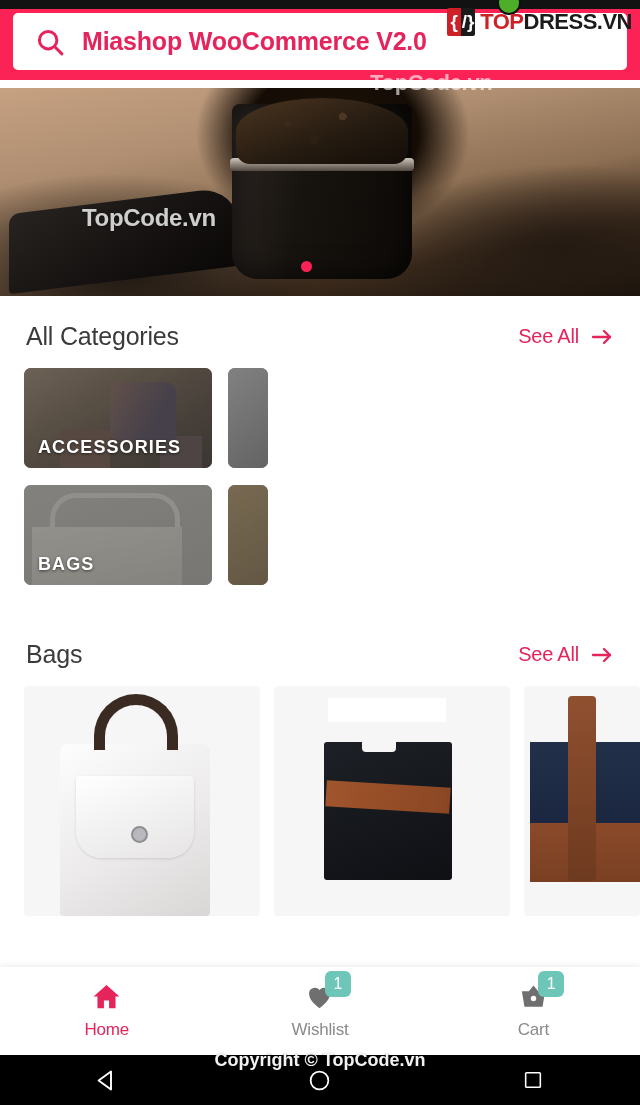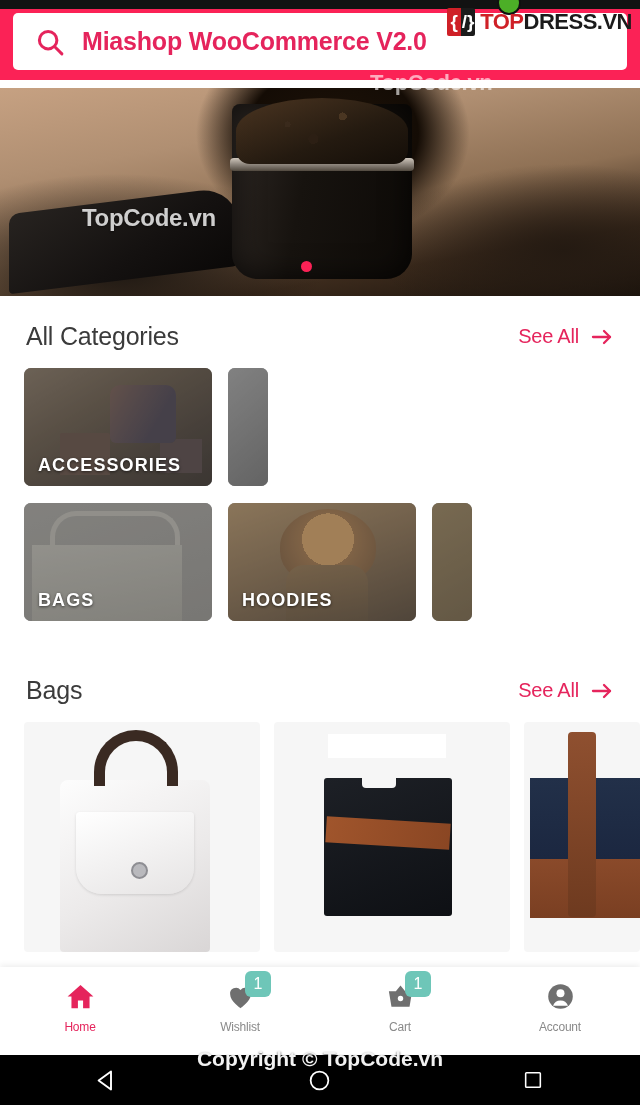--- a/index.html
+++ b/index.html
@@ -113,21 +113,21 @@
     padding: 0 26px;
   }
   .section-title { font-size: 25px; color: #3b3b3b; font-weight: normal; letter-spacing:-.2px; }
   .see-all { display: flex; align-items: center; gap: 11px; cursor: pointer; }
   .see-all-label { font-size: 20px; color: #e5245c; letter-spacing: -.2px; }
   .see-all-arrow { color: #e5245c; display:flex; }
 
   
   .cat-row { display: flex; gap: 16px; padding: 0 24px; margin-top: 17px; }
   .cat-tile {
-    position: relative; width: 188px; height: 118px; flex: 0 0 188px;
+    position: relative; width: 188px; height: 100px; flex: 0 0 188px;
     border-radius: 7px; overflow: hidden; background: #8b8b8b;
   }
   .cat-tile.partial { flex: 0 0 40px; width: 40px; }
   .cat-img { position: absolute; inset: 0; }
   .cat-shade { position: absolute; inset: 0; background: rgba(110,110,110,.38); }
   .cat-label {
     position: absolute; left: 14px; bottom: 10px; color: #fff; font-size: 18px;
     font-weight: bold; letter-spacing: 1.1px; text-shadow: 0 1px 3px rgba(0,0,0,.6);
   }
   
@@ -248,38 +248,38 @@
   .bottom-nav {
     position: absolute; left: 0; bottom: 50px; width: 640px; height: 88px;
     background: #ffffff; display: flex; align-items: flex-start; padding-top: 12px;
     box-shadow: 0 -2px 6px rgba(0,0,0,.07); z-index: 25;
   }
   .nav-item {
     flex: 1; display: flex; flex-direction: column; align-items: center; gap: 7px;
     position: relative; cursor: pointer;
   }
   .nav-icon { position: relative; width: 34px; height: 34px; display:flex; align-items:center; justify-content:center; }
-  .nav-label { font-size: 12px; color: #8a8a8a; letter-spacing: -.2px; }
+  .nav-label { font-size: 17px; color: #8a8a8a; letter-spacing: -.2px; }
   .nav-item.active .nav-label { color: #e5245c; }
   .nav-badge {
     position: absolute; left: 22px; top: -8px; min-width: 26px; height: 26px;
     background: #6ec6b8; color: #fff; border-radius: 6px; font-size: 16px;
     display: flex; align-items: center; justify-content: center; padding: 0 4px;
   }
 
   
   .android-nav {
     position: absolute; left: 0; bottom: 0; width: 640px; height: 50px;
     background: #000; display: flex; align-items: center; justify-content: space-around;
     z-index: 30;
   }
   .android-btn { width: 56px; height: 50px; display:flex; align-items:center; justify-content:center; cursor: pointer; }
   .copyright-wm {
     position: absolute; left: 0; right: 0; bottom: 34px; text-align: center;
-    color: #f2f2f2; font-size: 21px; font-weight: bold; z-index: 31;
+    color: #f2f2f2; font-size: 18px; font-weight: bold; z-index: 31;
     text-shadow: 0 1px 2px rgba(0,0,0,.8); pointer-events: none;
   }
 </style>
 </head>
 <body>
 
 <div class="phone">
 
   <div class="status-strip">
     <div class="status-dot"></div>
@@ -344,25 +344,20 @@
         <div class="cat-shade"></div>
       </div>
     </div>
 
     <div class="cat-row">
       <div class="cat-tile">
         <div class="cat-img art-bags"></div>
         <div class="cat-shade"></div>
         <div class="cat-label">BAGS</div>
       </div>
-      <div class="cat-tile">
-        <div class="cat-img art-hoodies"></div>
-        <div class="cat-shade"></div>
-        <div class="cat-label">HOODIES</div>
-      </div>
       <div class="cat-tile partial">
         <div class="cat-img art-partial-c"></div>
         <div class="cat-shade"></div>
       </div>
     </div>
 
     <div class="section-head" style="margin-top:55px;">
       <span class="section-title">Bags</span>
       <span class="see-all">
         <span class="see-all-label">See All</span>
@@ -422,30 +417,20 @@
         <svg viewBox="0 0 24 24" width="31" height="31" fill="#6f6f6f">
           <path d="M8.4 8 12 3.4 15.6 8H21l-2 12H5L3 8z"></path>
           <circle cx="12" cy="13.6" r="2.1" fill="#fff"></circle>
         </svg>
         <span class="nav-badge">1</span>
       </span>
       <span class="nav-label">Cart</span>
     </div>
 
 
-    <div class="nav-item">
-      <span class="nav-icon">
-        <svg viewBox="0 0 24 24" width="31" height="31" fill="#6f6f6f">
-          <circle cx="12" cy="12" r="9.5"></circle>
-          <circle cx="12" cy="9.5" r="3.1" fill="#fff"></circle>
-          <path d="M6.2 19.2a6.2 6.2 0 0 1 11.6 0z" fill="#fff"></path>
-        </svg>
-      </span>
-      <span class="nav-label">Account</span>
-    </div>
 
   </div>
 
   <div class="android-nav">
     <span class="android-btn">
       <svg viewBox="0 0 24 24" width="27" height="27" fill="none" stroke="#fff" stroke-width="1.7" stroke-linejoin="round">
         <path d="M16 4 L5 12 L16 20 Z"></path>
       </svg>
     </span>
     <span class="android-btn">

